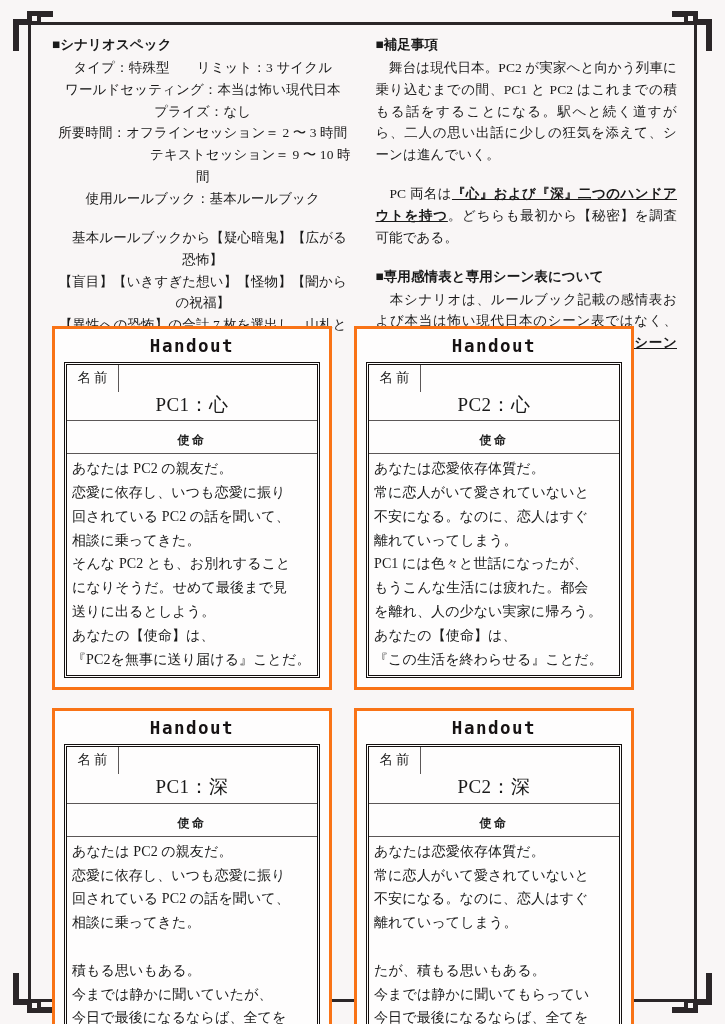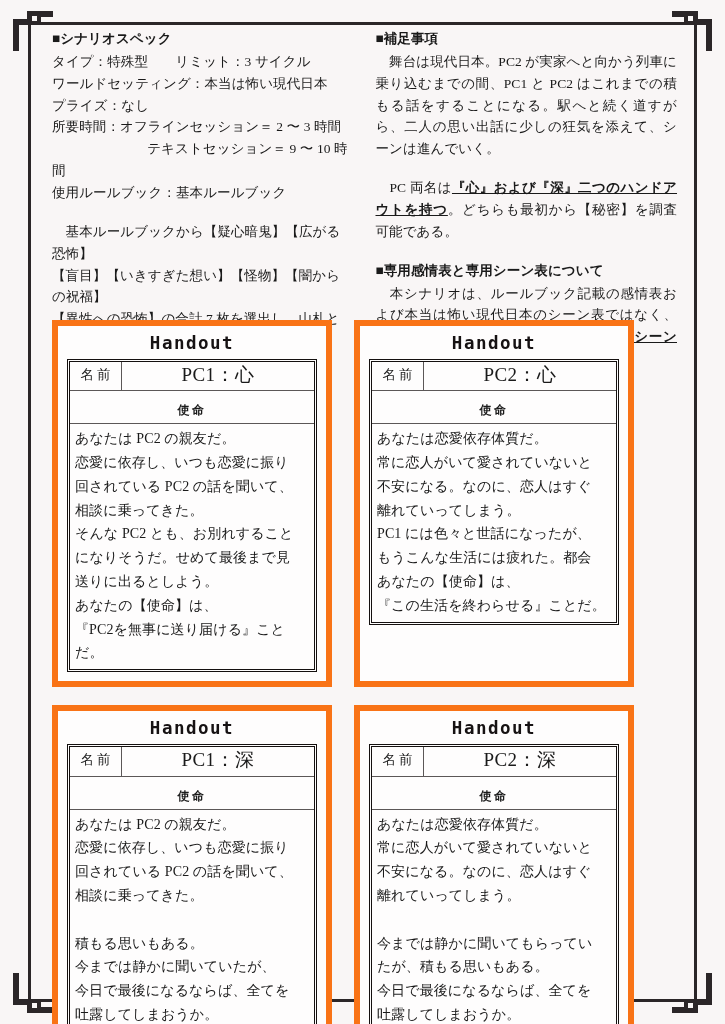--- a/index.html
+++ b/index.html
@@ -86,21 +86,21 @@
   .corner.br .bar-v.outer { right: 0px; bottom: 18px; height: 26px; }
   .corner.br .bar-h.mid   { right: 0px; bottom: 12px; width: 20px; }
   .corner.br .bar-v.mid   { right: 14px; bottom: 4px; height: 14px; }
   .corner.br .bar-h.top   { right: 14px; bottom: 4px; width: 26px; }
   .corner.br .nub { right: 15px; bottom: 5px; }
 
   
   .content {
     position: absolute;
     left: 52px;
-    top: 28px;
+    top: 34px;
     width: 625px;
     height: 960px;
   }
 
   .text-columns {
     display: flex;
     gap: 22px;
     height: 276px;
   }
   .col {
@@ -113,20 +113,21 @@
     line-height: 1.62;
     margin: 0 0 1px 0;
     letter-spacing: 0.1px;
   }
   .line {
     font-size: 13.5px;
     line-height: 1.62;
     margin: 0;
     white-space: pre-wrap;
     letter-spacing: 0.1px;
+    text-align: center;
   }
   .para {
     font-size: 13.5px;
     line-height: 1.62;
     margin: 0;
     text-align: justify;
     text-justify: inter-character;
     letter-spacing: 0.1px;
     font-family: Liberation Serif, serif;
   }
@@ -136,41 +137,42 @@
   
   .cards {
     display: flex;
     flex-wrap: wrap;
     gap: 18px 22px;
     margin-top: 16px;
   }
   .card {
     width: 280px;
     box-sizing: border-box;
-    border: 6px solid #f97316;
+    border: 3px solid #f97316;
     background: #fefdfd;
     padding: 7px 9px 9px 9px;
   }
   .card-title {
     text-align: center;
     font-family: "DejaVu Sans Mono", "Liberation Mono", monospace;
     font-size: 17.5px;
     font-weight: bold;
     letter-spacing: 1.5px;
     line-height: 1.25;
     padding-bottom: 4px;
     color: #161213;
   }
   .card-table {
     border: 3px double #14100f;
     box-sizing: border-box;
   }
   .row-name {
     display: flex;
     border-bottom: 1px solid #5b5757;
+    flex-direction: column;
   }
   .cell-name-label {
     width: 52px;
     flex: none;
     box-sizing: border-box;
     border-right: 1px solid #5b5757;
     text-align: center;
     font-size: 13.5px;
     letter-spacing: 3px;
     padding: 4px 0 5px 3px;
@@ -303,20 +305,21 @@
             <div class="cell-name-value">PC2：心</div>
           </div>
           <div class="row-mission">使命</div>
           <div class="card-body">
             <div class="bline">あなたは恋愛依存体質だ。</div>
             <div class="bline">常に恋人がいて愛されていないと</div>
             <div class="bline">不安になる。なのに、恋人はすぐ</div>
             <div class="bline">離れていってしまう。</div>
             <div class="bline">PC1 には色々と世話になったが、</div>
             <div class="bline">もうこんな生活には疲れた。都会</div>
+            <div class="bline">を離れ、人の少ない実家に帰ろう。</div>
             <div class="bline">あなたの【使命】は、</div>
             <div class="bline">『この生活を終わらせる』ことだ。</div>
           </div>
         </div>
       </div>
       <div class="card">
         <div class="card-title">Handout</div>
         <div class="card-table">
           <div class="row-name">
             <div class="cell-name-label">名前</div>
@@ -343,22 +346,22 @@
             <div class="cell-name-label">名前</div>
             <div class="cell-name-value">PC2：深</div>
           </div>
           <div class="row-mission">使命</div>
           <div class="card-body">
             <div class="bline">あなたは恋愛依存体質だ。</div>
             <div class="bline">常に恋人がいて愛されていないと</div>
             <div class="bline">不安になる。なのに、恋人はすぐ</div>
             <div class="bline">離れていってしまう。</div>
             <div class="bline"></div>
+            <div class="bline">たが、積もる思いもある。</div>
             <div class="bline">今までは静かに聞いてもらってい</div>
-            <div class="bline">たが、積もる思いもある。</div>
             <div class="bline">今日で最後になるならば、全てを</div>
             <div class="bline">吐露してしまおうか。</div>
           </div>
         </div>
       </div>
     </div>
 
 </div>
 
 </body></html>

